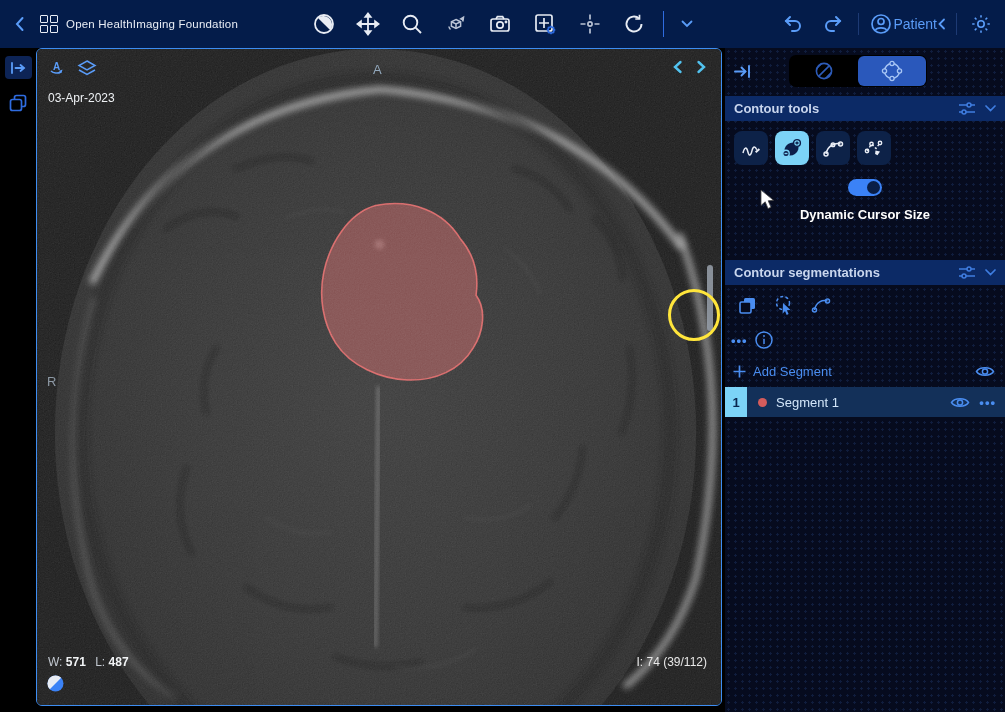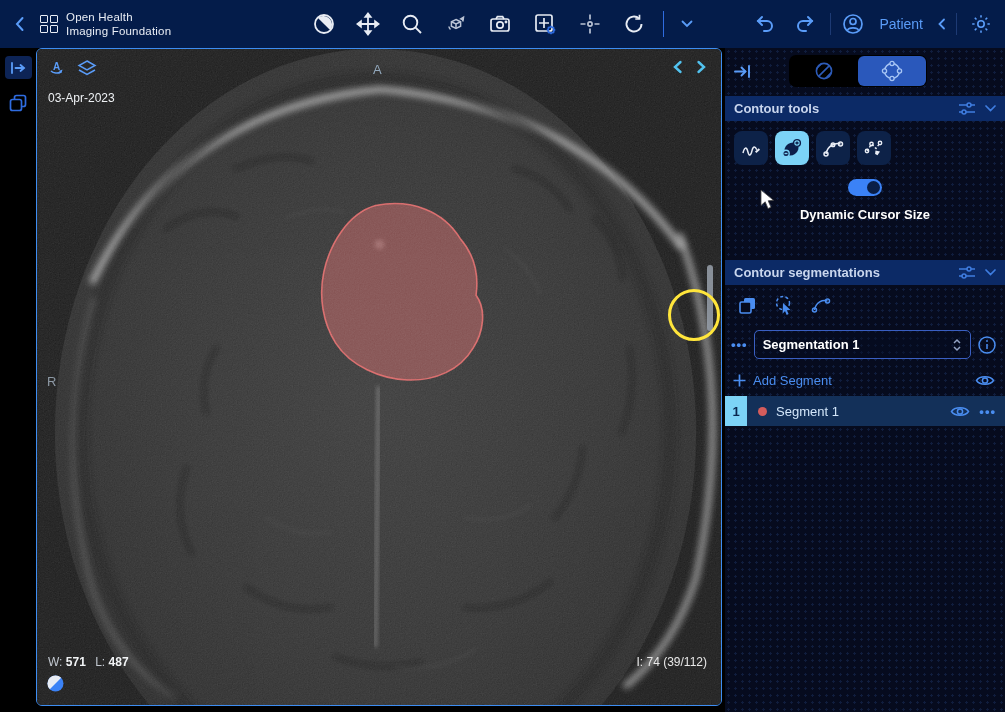--- a/index.html
+++ b/index.html
@@ -9,23 +9,23 @@
 
   
   .topbar { display:flex; align-items:center; height:48px; background:#041c4a; padding:0 10px; }
   .tb-left { flex:1; display:flex; align-items:center; gap:10px; }
   .tb-center { flex:0 0 auto; display:flex; align-items:center; gap:14px; }
   .tb-right { flex:1; display:flex; align-items:center; justify-content:flex-end; gap:10px; }
   .tbtn { background:none; border:none; cursor:pointer; display:flex; align-items:center; justify-content:center; padding:3px; }
   .logo { display:flex; align-items:center; gap:8px; cursor:pointer; }
   .logo-mark { display:grid; grid-template-columns:8px 8px; grid-gap:2px; }
   .logo-mark span { width:8px; height:8px; border:1.4px solid #e9edf5; border-radius:1px; }
-  .logo-text { display:flex; flex-direction:column; color:#e9edf5; font-size:11.5px; line-height:1.25; letter-spacing:.2px; }
+  .logo-text { display:flex; flex-direction:row; color:#e9edf5; font-size:11.5px; line-height:1.25; letter-spacing:.2px; }
   .hdr-sep { width:1px; height:22px; background:#1d3a74; }
-  .patient-btn { display:flex; align-items:center; gap:14px; color:#5a9cf8; font-size:14px; background:none; border:none; cursor:pointer;text-align:right; }
+  .patient-btn { display:flex; align-items:center; gap:0; color:#5a9cf8; font-size:14px; background:none; border:none; cursor:pointer;text-align:right; }
 
   
   .body { display:flex; height:664px; }
   .left-rail { width:36px; background:#000; display:flex; flex-direction:column; align-items:center; padding-top:8px; gap:14px; }
   .rail-btn { background:#0d2456; border:none; border-radius:4px; width:27px; height:23px; display:flex; align-items:center; justify-content:center; cursor:pointer; }
   .rail-ghost { background:none; border:none; cursor:pointer; }
 
   
   .viewport { position:relative; flex:1; margin:0 3px 6px 0; border:1.5px solid #3d8df2; border-radius:6px; overflow:hidden; background:#131313; }
   .viewport svg.mri { position:absolute; inset:0; width:100%; height:100%; }
@@ -446,27 +446,20 @@
         <button class="iconbtn">
           <svg width="22" height="22" viewBox="0 0 22 22" fill="none" stroke="#4a8df0" stroke-width="1.5">
               <path d="M4.5 16C6 8 12.5 5.5 17.5 7"></path>
               <circle cx="4.5" cy="16" r="2"></circle>
               <circle cx="17.5" cy="7" r="2"></circle>
             </svg>
         </button>
       </div>
       <div class="segselect-row">
         <button class="iconbtn dots">•••</button>
-        <div class="select">
-          <span class="sel-val">Segmentation 1</span>
-          <svg width="10" height="14" viewBox="0 0 10 14" fill="none" stroke="#93a3c4" stroke-width="1.5">
-              <path d="M2 5l3-3 3 3"></path>
-              <path d="M2 9l3 3 3-3"></path>
-            </svg>
-        </div>
         <button class="iconbtn">
           <svg width="20" height="20" viewBox="0 0 20 20" fill="none" stroke="#4a8df0" stroke-width="1.5">
               <circle cx="10" cy="10" r="8"></circle>
               <path d="M10 9v5"></path>
               <circle cx="10" cy="6" r="0.9" fill="#4a8df0" stroke="none"></circle>
             </svg>
         </button>
       </div>
       <div class="addseg-row">
         <button class="addseg">

